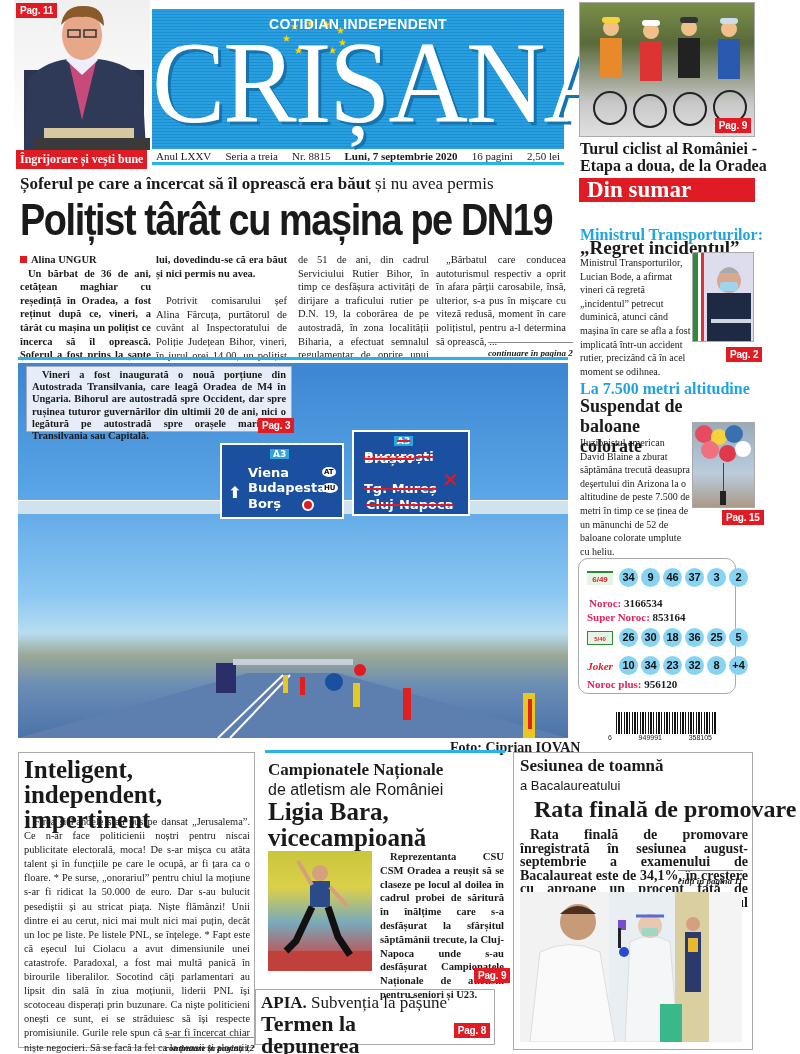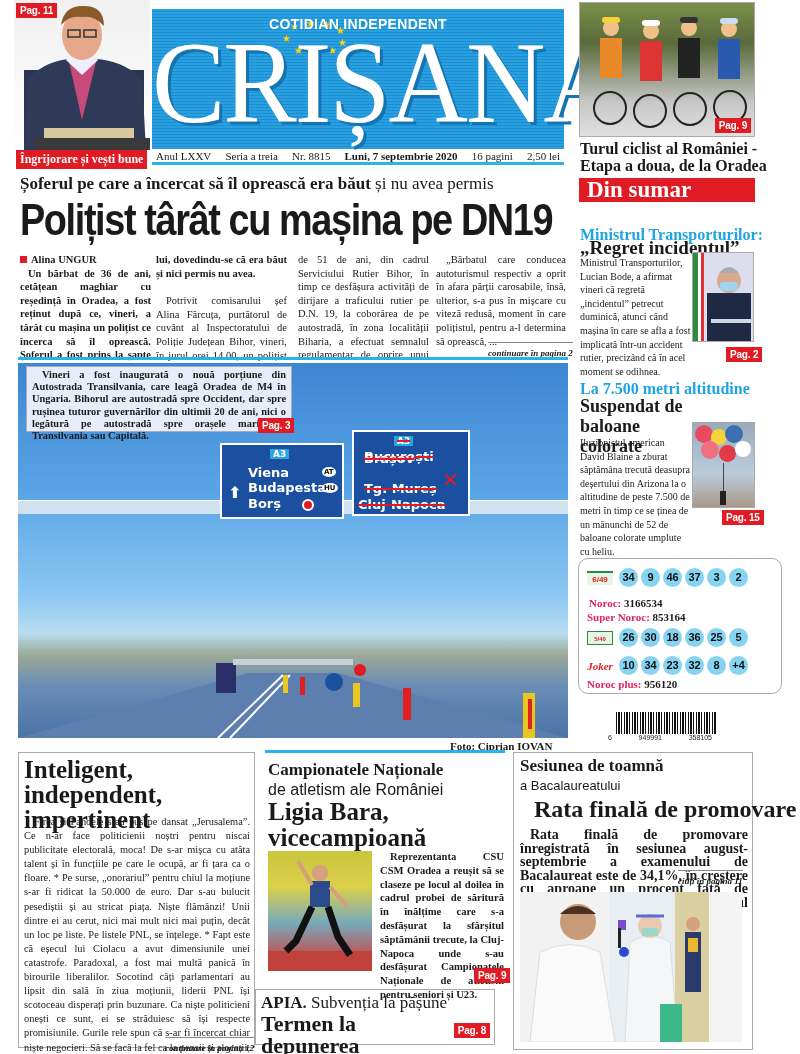--- a/index.html
+++ b/index.html
@@ -35,36 +35,36 @@
 .rule{position:absolute;height:3px;background:#29b4e8}
 
 #sumar{left:579px;top:178px;width:176px;height:24px;background:#e01b24;color:#fff;font-weight:bold;font-size:23px;padding-left:8px;line-height:24px}
 .sub-blue{position:absolute;color:#1ea4e0;font-weight:bold;font-size:16px}
 .side-h{position:absolute;font-weight:bold;font-size:19px;line-height:20px}
 .side-t{position:absolute;font-size:10px;line-height:13.6px}
 #bode{left:692px;top:252px;width:62px;height:90px;border:1px solid #aaa;background:linear-gradient(90deg,#2e8b3e 0 8%,#fff 8% 14%,#d33 14% 18%,#dde 18%);}
 #bal{left:692px;top:422px;width:63px;height:86px;border:1px solid #aaa;background:linear-gradient(180deg,#9ab 0,#bcd 60%,#a98 100%)}
 .balloon{position:absolute;border-radius:50%}
 
-#lotto{left:578px;top:558px;width:204px;height:136px;border:1px solid #aaa;border-radius:10px}
+#lotto{left:578px;top:558px;width:158px;height:136px;border:1px solid #aaa;border-radius:10px}
 .ball{display:inline-block;width:19px;height:19px;border-radius:50%;background:#86d3f2;font-family:"Liberation Sans",sans-serif;font-weight:bold;font-size:11px;text-align:center;line-height:19px;margin-right:3px;color:#111}
 .lrow{position:absolute;left:8px;display:flex;align-items:center}
 .llogo{width:26px;height:14px;margin-right:6px;font-size:8px;font-weight:bold;font-family:"Liberation Sans",sans-serif;line-height:14px;text-align:center}
 .lbl{position:absolute;left:10px;font-weight:bold;font-size:11px}
 .lbl .k{color:#e0245e}
 #barcode{left:608px;top:712px;width:110px;height:34px}
 
 #road{left:18px;top:363px;width:550px;height:375px;background:linear-gradient(180deg,#3c86d2 0%,#5aa5e6 35%,#8cc8f2 62%,#b8ddf0 72%,#9aa896 78%,#6a8db5 86%,#4a73a8 100%)}
 #roadbox{left:26px;top:366px;width:266px;height:66px;background:#e6ecf8;border:1px solid #aab;font-weight:bold;font-size:10.4px;line-height:12.2px;padding:2px 5px;text-indent:10px}
 .sign{position:absolute;background:#1b4fa0;border:2px solid #fff;color:#fff;font-family:"DejaVu Sans",sans-serif;font-weight:bold}
 #sign1{left:220px;top:443px;width:124px;height:76px}
 #sign2{left:352px;top:430px;width:118px;height:86px}
 .sign .ln{position:absolute;font-size:13px;line-height:14px}
 .strike{text-decoration:line-through;text-decoration-color:#e01b24;text-decoration-thickness:2px}
-#foto{left:450px;top:740px;font-size:11px;font-weight:bold}
+#foto{left:450px;top:740px;font-size:14px;font-weight:bold}
 
 .box{position:absolute;border:1px solid #aaa}
 #b1{left:18px;top:752px;width:237px;height:296px}
 #b1 h2{font-size:25px;line-height:25px;padding:4px 4px 2px 5px;font-weight:bold}
 #b1 p{position:absolute;left:5px;top:62px;width:226px;font-size:10.4px;line-height:14.1px;text-indent:10px}
 #b2h{left:268px;top:760px}
 #b2h .a{font-weight:bold;font-size:17px;display:block}
 #b2h .b{font-size:16px;display:block;font-family:"Liberation Sans",sans-serif;margin-top:1px}
 #b2h .c{font-weight:bold;font-size:25px;line-height:26px;display:block;width:240px}
 #ath{left:268px;top:851px;width:104px;height:120px;background:linear-gradient(180deg,#c9c53c 0%,#dcd04a 30%,#7ab 60%,#c44 92%,#b33 100%)}
@@ -275,21 +275,21 @@
   <span class="ln" style="left:26px;top:52px">Borș</span>
   <span class="abs" style="left:100px;top:22px;font-size:7px;background:#fff;color:#111;border-radius:50%;padding:1px 2px">AT</span>
   <span class="abs" style="left:100px;top:38px;font-size:7px;background:#fff;color:#111;border-radius:50%;padding:1px 2px">HU</span>
   <span class="abs" style="left:80px;top:54px;width:12px;height:12px;border-radius:50%;background:#e01b24;border:2px solid #fff"></span>
 </div>
 <div class="sign" id="sign2">
   <span class="abs strike" style="left:40px;top:4px;background:#2aa5dd;font-size:9px;padding:0 3px">A3</span>
   <span class="ln strike" style="left:10px;top:18px">București</span>
   <span class="ln strike" style="left:10px;top:20px">Brașov</span>
   <span class="ln strike" style="left:10px;top:50px">Tg. Mureș</span>
-  <span class="ln strike" style="left:4px;top:66px">Cluj-Napoca</span>
+  <span class="ln strike" style="left:12px;top:66px">Cluj-Napoca</span>
   <span class="abs" style="left:88px;top:36px;color:#e01b24;font-size:20px">✕</span>
 </div>
 <div class="abs" id="foto">Foto: Ciprian IOVAN</div>
 
 <div class="box" id="b1">
   <h2>Inteligent, independent, impertinent</h2>
   <p class="just">Firea și Pandele s-au pus pe dansat „Jerusalema”. Ce n-ar face politicienii noștri pentru niscai publicitate electorală, moca! De s-ar mișca cu atâta talent și în funcțiile pe care le ocupă, ar fi țara ca o floare. * Pe surse, „onorariul” pentru chiul la moțiune s-ar fi ridicat la 50.000 de euro. Dar s-au bulucit pesediștii și au stricat piața. Niște flămânzi! Unii dintre ei au cerut, nici mai mult nici mai puțin, decât un loc pe liste. Pe listele PNL, se înțelege. * Fapt este că eșecul lui Ciolacu a avut dimensiunile unei catastrofe. Paradoxal, a fost mai multă panică în birourile liberalilor. Socotind câți parlamentari au lipsit din sală în ziua moțiunii, liderii PNL își scotoceau disperați prin buzunare. Ca niște politicieni onești ce sunt, ei se străduiesc să își respecte promisiunile. Gurile rele spun că s-ar fi încercat chiar niște negocieri. Să se facă la fel ca la pensii și alocații, să se plătească treptat, eșalonat, cu bani de la stat... * Ei bine, deputata Roxana Pațurcă n-a mai avut răbdare. A trecut, de la PSD, direct la PNL. Cea care, mai ieri, îl elogia pe Dragnea și-l beștelea pe Orban este, ...</p>
 </div>
 <div class="cont" style="left:165px;top:1037px">continuare în pagina 12</div>
 

